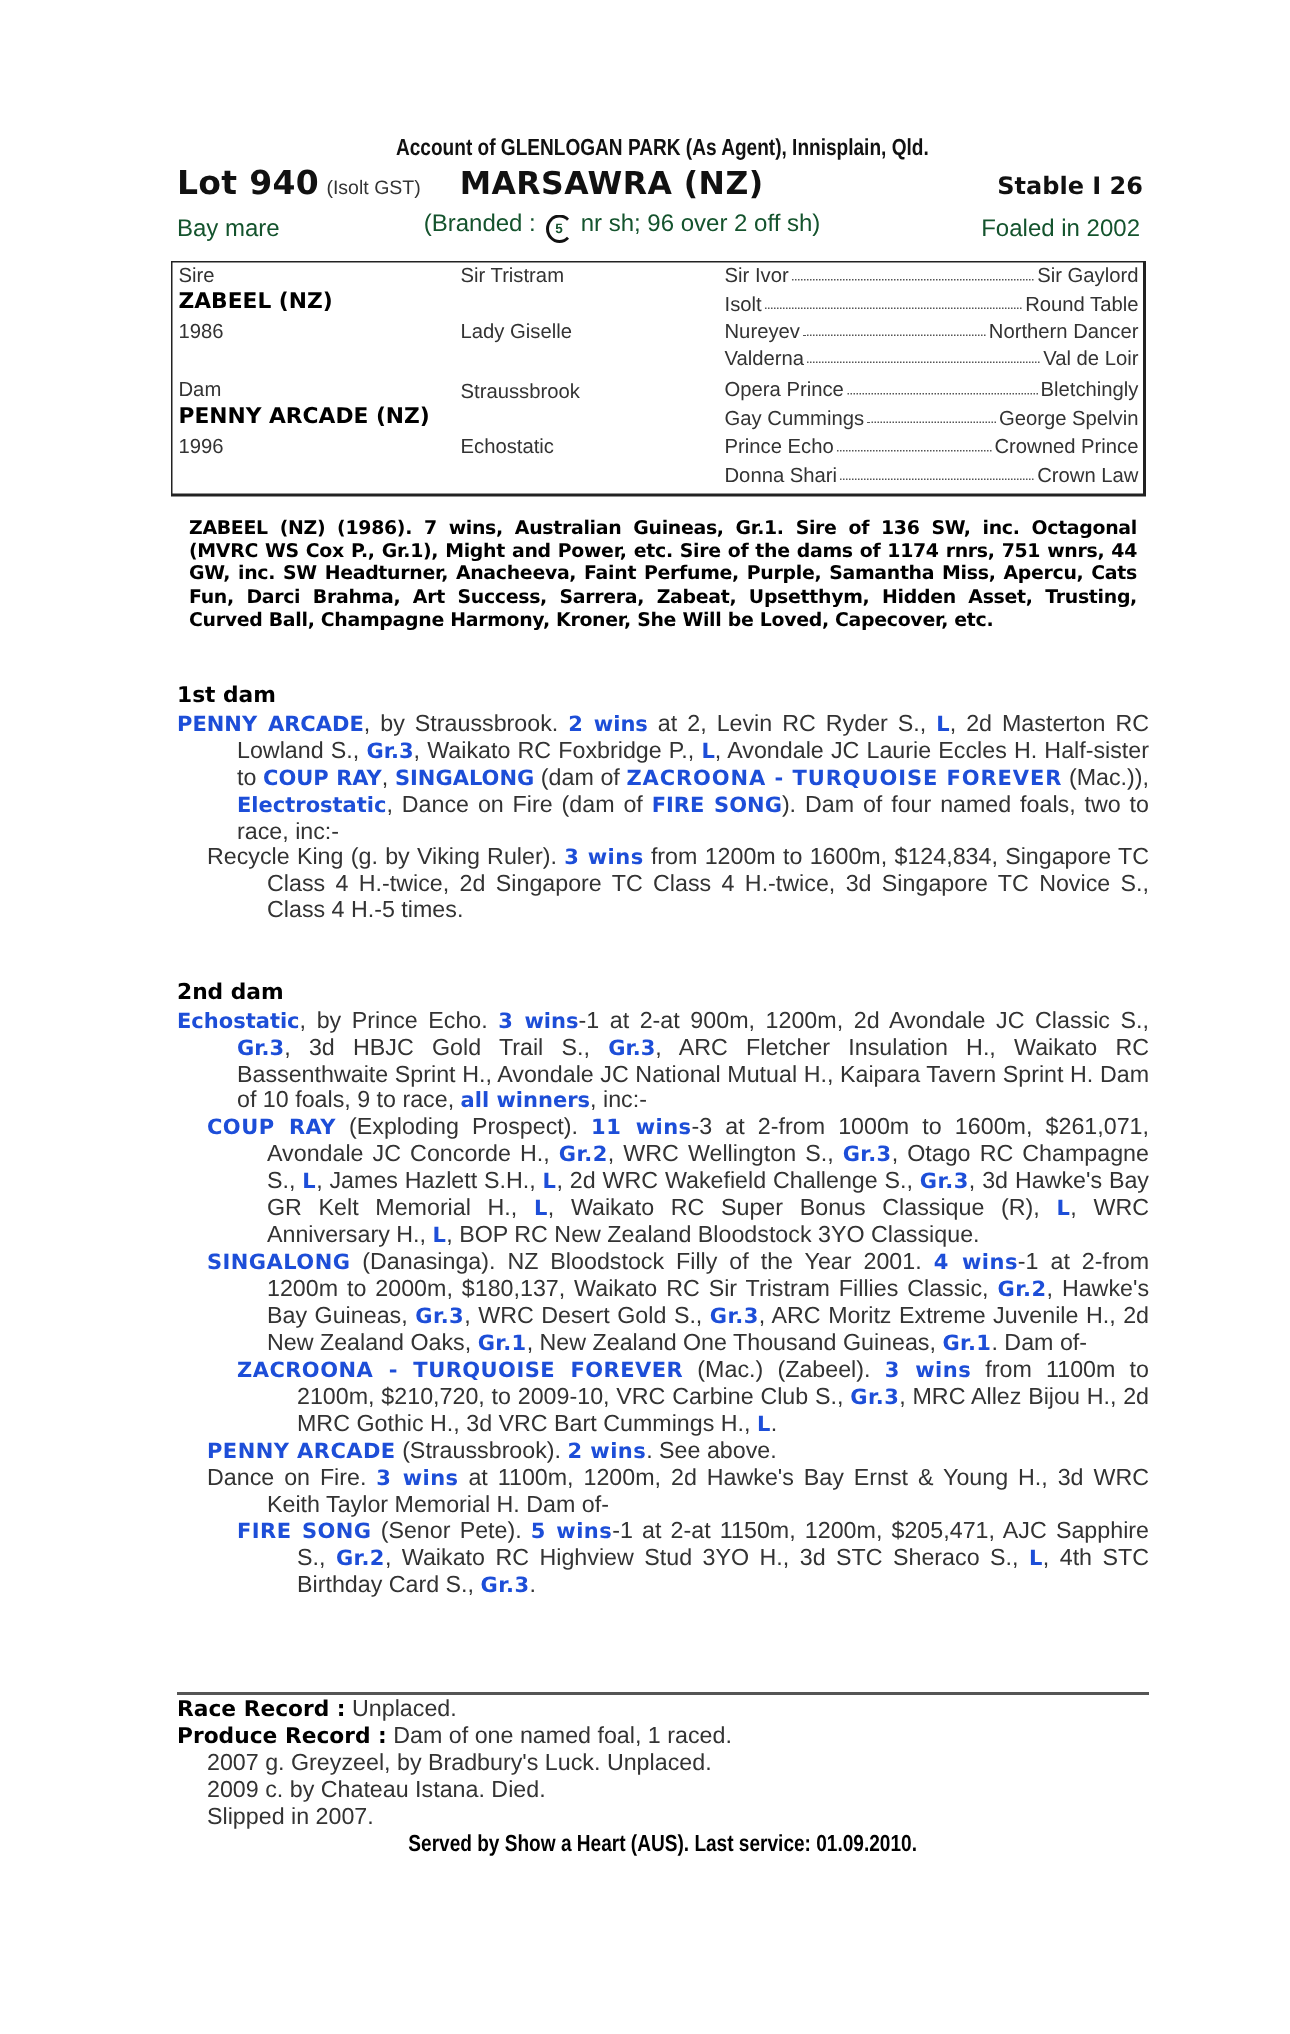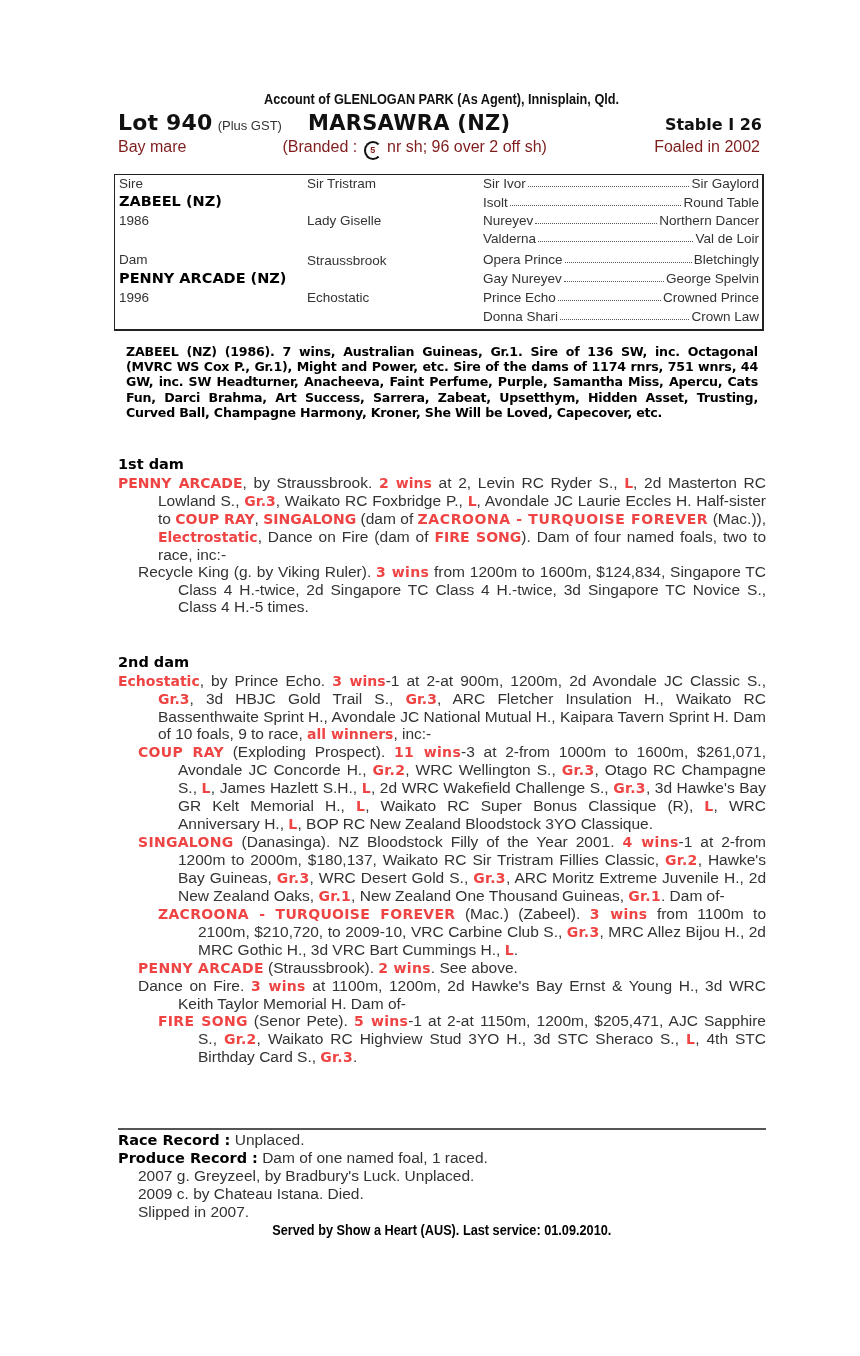--- a/index.html
+++ b/index.html
@@ -6,41 +6,41 @@
     body { width: 860px; height: 1356px; position: relative; overflow: hidden;
            font-family: "Liberation Sans", sans-serif; color: #111; }
     .page { position: absolute; left: 118px; top: 88px; width: 648px; }
     .cond { font-family: "Liberation Sans", sans-serif; font-weight: bold; transform: scaleX(0.82); transform-origin: center; display: inline-block; white-space: nowrap; }
     .account { text-align: center; font-size: 15.5px; height: 22px; line-height: 22px; }
     .lotrow { display: flex; align-items: baseline; height: 28px; margin-top: 0px; }
     .lot { font-weight: 900; font-size: 22px; letter-spacing: 0.2px; font-family: "DejaVu Sans", sans-serif; }
     .plusgst { font-size: 13px; color: #333; margin-left: 5px; }
     .horse { font-family: "DejaVu Sans", sans-serif; font-weight: bold; font-size: 21px; margin-left: 26px; letter-spacing: 0.3px; }
     .stable { margin-left: auto; font-family: "DejaVu Sans", sans-serif; font-weight: bold; font-size: 16px; margin-right: 4px; }
-    .descrow { display: flex; align-items: flex-start; font-size: 16px; color: #7f1d1d; height: 24px; }
+    .descrow { display: flex; align-items: flex-end; font-size: 16px; color: #14532d; height: 24px; }
     .descrow .branded { margin-left: 96px; }
     .descrow .foaled { margin-left: auto; margin-right: 6px; }
     .brand-icon { display: inline-block; width: 14px; height: 15px; border: 2.5px solid #111; border-right-color: transparent; border-radius: 50%; font-size: 9px; font-weight: bold; line-height: 15px; text-align: center; vertical-align: -1px; box-sizing: content-box; margin: 0 1px 0 2px; }
 
     .ped { position: absolute; left: -4px; top: 86px; width: 650px; height: 157px;
            border-left: 1px solid #222; border-top: 1px solid #222;
            border-right: 2px solid #222; border-bottom: 2px solid #222; box-sizing: border-box;
            font-size: 13.5px; color: #333; }
     .ped .cell { position: absolute; white-space: nowrap; }
     .ped .big { font-family: "DejaVu Sans", sans-serif; font-weight: bold; font-size: 14.5px; color: #000; }
     .ped .g3 { position: absolute; left: 368px; width: 276px; display: flex; white-space: nowrap; }
     .ped .g3 .l { flex: 0 0 auto; }
     .ped .g3 .dots { flex: 1 1 auto; overflow: hidden; border-bottom: 1px dotted #555; margin: 0 2px 4px 2px; height: 10px; }
     .ped .g3 .r { flex: 0 0 auto; }
 
     .zabeel { position: absolute; left: 8px; top: 256px; width: 632px; font-family: "DejaVu Sans", sans-serif; font-weight: bold; font-size: 12.6px; line-height: 15.2px; text-align: justify; letter-spacing: -0.2px; color: #000; }
 
     .sect { position: absolute; left: 0; width: 648px; font-size: 15.5px; line-height: 17px; color: #333; }
     .sect .h { font-family: "DejaVu Sans", sans-serif; font-weight: bold; font-size: 14.5px; color: #000; height: 18px; }
-    .sect b, .b { font-family: "DejaVu Sans", sans-serif; font-weight: bold; color: #ef4444; font-size: 14px; }
+    .sect b, .b { font-family: "DejaVu Sans", sans-serif; font-weight: bold; color: #1d4ed8; font-size: 14px; }
     .para { text-align: justify; padding-left: 40px; text-indent: -40px; }
     .p2i { margin-left: 20px; padding-left: 40px; text-indent: -40px; text-align: justify; }
     .p3i { margin-left: 40px; padding-left: 40px; text-indent: -40px; text-align: justify; }
     .p3i b, .p2i b { letter-spacing: 0.3px; }
 
     .divider { position: absolute; left: 0; top: 1040px; width: 648px; height: 2px; background: #555; }
     .records { position: absolute; left: 0; top: 1043px; width: 648px; font-size: 15.5px; line-height: 18px; color: #333; }
     .records .lbl { font-family: "DejaVu Sans", sans-serif; font-weight: bold; font-size: 14.5px; color: #000; }
     .records .ind { padding-left: 20px; }
     .served { text-align: center; font-size: 15.5px; color: #000000; }
@@ -49,21 +49,21 @@
 <body>
 
 <div class="page">
 
   <div class="account">
     <span class="cond">Account of GLENLOGAN PARK (As Agent), Innisplain, Qld.</span>
   </div>
 
   <div class="lotrow">
     <span class="lot">Lot 940</span>
-    <span class="plusgst">(Plus GST)</span>
+    <span class="plusgst">(Isolt GST)</span>
     <span class="horse">MARSAWRA (NZ)</span>
     <span class="stable">Stable I 26</span>
   </div>
 
   <div class="descrow">
     <span>Bay mare</span>
     <span class="branded">
       <span>(Branded :</span>
       <span class="brand-icon">5</span>
       <span>nr sh; 96 over 2 off sh)</span>
@@ -104,21 +104,21 @@
     <span class="cell" style="left:4px;top:115px">1996</span>
     <span class="cell" style="left:192px;top:78px">Straussbrook</span>
     <span class="cell" style="left:192px;top:115px">Echostatic</span>
 
     <div class="g3" style="top:77px">
         <span class="l">Opera Prince</span>
         <span class="dots"></span>
         <span class="r">Bletchingly</span>
       </div>
     <div class="g3" style="top:96px">
-        <span class="l">Gay Nureyev</span>
+        <span class="l">Gay Cummings</span>
         <span class="dots"></span>
         <span class="r">George Spelvin</span>
       </div>
     <div class="g3" style="top:115px">
         <span class="l">Prince Echo</span>
         <span class="dots"></span>
         <span class="r">Crowned Prince</span>
       </div>
     <div class="g3" style="top:134px">
         <span class="l">Donna Shari</span>

